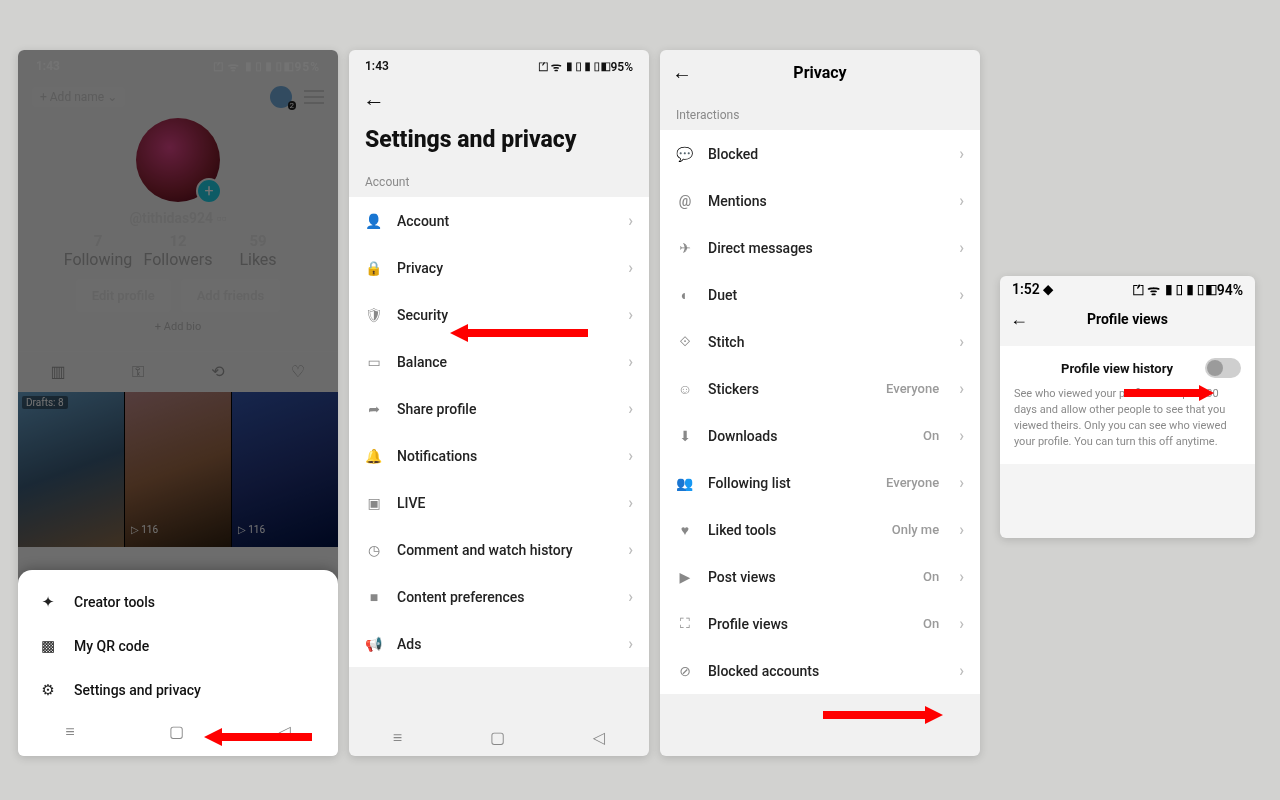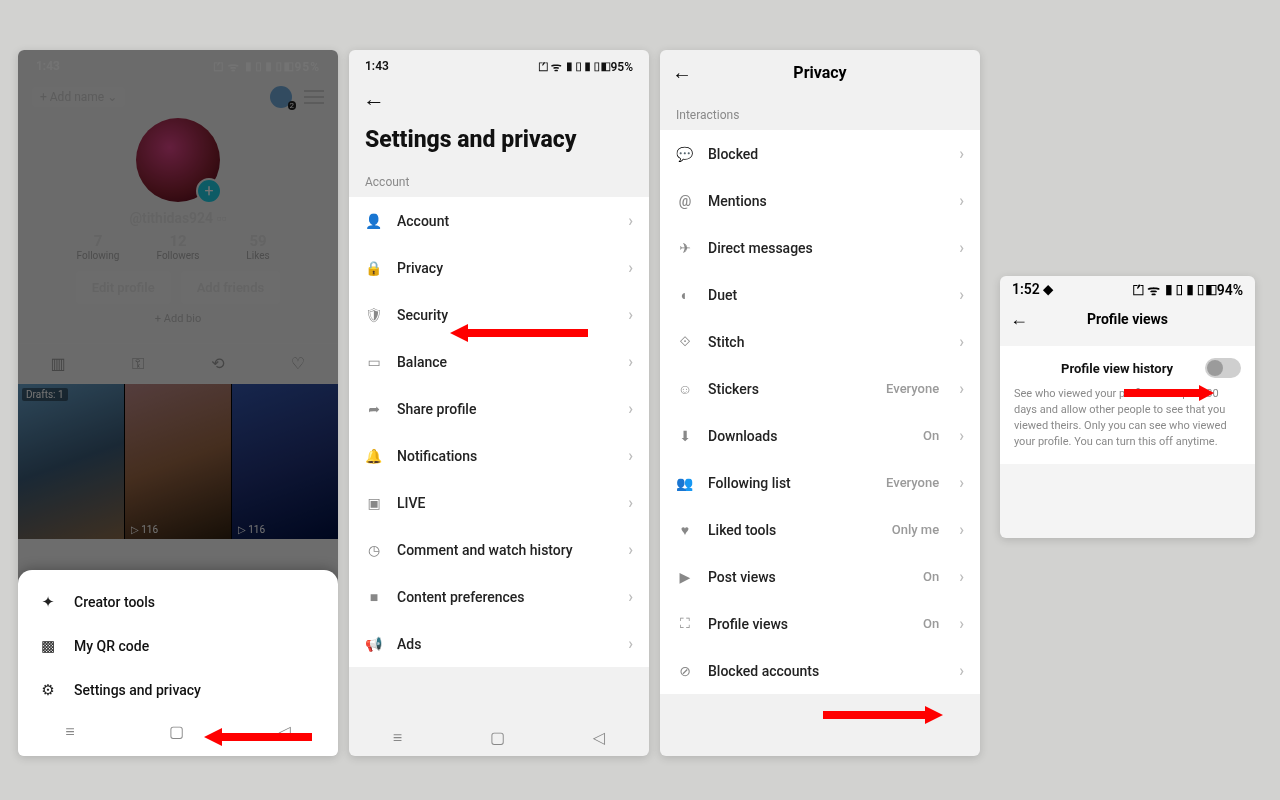--- a/index.html
+++ b/index.html
@@ -28,31 +28,31 @@
 
   .profile-block { text-align:center; padding:4px 0 6px; }
   .avatar-lg { width:84px; height:84px; border-radius:50%; margin:0 auto; position:relative; overflow:visible;
     background: radial-gradient(circle at 40% 35%, #d48, #823 60%, #401);
   }
   .avatar-lg::after{ content:"+"; position:absolute; right:-2px; bottom:-2px; width:22px; height:22px; background:#1ecbe1; color:#fff; border-radius:50%; font-size:16px; line-height:22px; border:2px solid #eee;}
   .handle { margin-top:8px; font-size:14px; font-weight:600; color:#ddd;}
   .stats { display:flex; justify-content:center; gap:0; margin-top:6px;}
   .stat { width:80px; text-align:center;}
   .stat .n{font-size:15px; font-weight:700; color:#ddd;}
-  .stat .l{font-size:10px; color:#aaa;}
+  .stat .l{font-size:16px; color:#aaa;}
   .btn-row{ display:flex; justify-content:center; gap:10px; margin-top:10px;}
   .pill-btn{ background:rgba(255,255,255,0.12); color:#ddd; font-size:13px; font-weight:600; padding:9px 16px; border-radius:4px;}
   .add-bio{ font-size:11px; color:#bbb; margin-top:8px;}
   .tabs{ display:flex; border-top:1px solid rgba(255,255,255,0.08); border-bottom:1px solid rgba(255,255,255,0.08); margin-top:12px;}
   .tabs .tab{ flex:1; text-align:center; padding:10px 0; color:#999; font-size:16px;}
 
   .thumbs{ display:flex; gap:1px; background:#000;}
   .thumb{ flex:1; height:155px; position:relative; background:linear-gradient(160deg,#67a0c8,#3a5a76 50%,#8a6a4a);}
   .thumb .tag{position:absolute; top:4px; left:4px; font-size:10px; color:#fff; background:rgba(0,0,0,0.4); padding:1px 4px; border-radius:2px;}
-  .thumb .views{position:absolute; bottom:4px; left:6px; font-size:10px; color:#fff;}
+  .thumb .views{position:absolute; bottom:12px; left:6px; font-size:10px; color:#fff;}
   .thumb.b{background:linear-gradient(160deg,#b88,#964 50%,#321);}
   .thumb.c{background:linear-gradient(160deg,#35a,#237 50%,#014);}
 
   .sheet{ position:absolute; left:0; right:0; bottom:0; background:#fff; border-radius:14px 14px 0 0; padding:10px 0 6px; z-index:10; box-shadow:0 -2px 12px rgba(0,0,0,0.25);}
   .sheet-row{ display:flex; align-items:center; gap:16px; padding:13px 20px; font-size:14px; color:#111; font-weight:500;}
   .sheet-row .ic{ width:20px; text-align:center; color:#222; font-size:15px;}
   .navbar{ display:flex; justify-content:space-around; align-items:center; height:38px; color:#888; font-size:16px;}
 
   
   .screen2 { left:349px; top:50px; width:300px; height:706px; background:#f1f1f1;}
@@ -134,21 +134,21 @@
       <div class="add-bio">+ Add bio</div>
     </div>
     <div class="tabs">
       <div class="tab">▥</div>
       <div class="tab">⚿</div>
       <div class="tab">⟲</div>
       <div class="tab">♡</div>
     </div>
     <div class="thumbs">
       <div class="thumb">
-        <span class="tag">Drafts: 1</span>
+        <span class="tag">Drafts: 8</span>
       </div>
       <div class="thumb b">
         <span class="views">▷ 116</span>
       </div>
       <div class="thumb c">
         <span class="views">▷ 116</span>
       </div>
     </div>
   </div>
 

